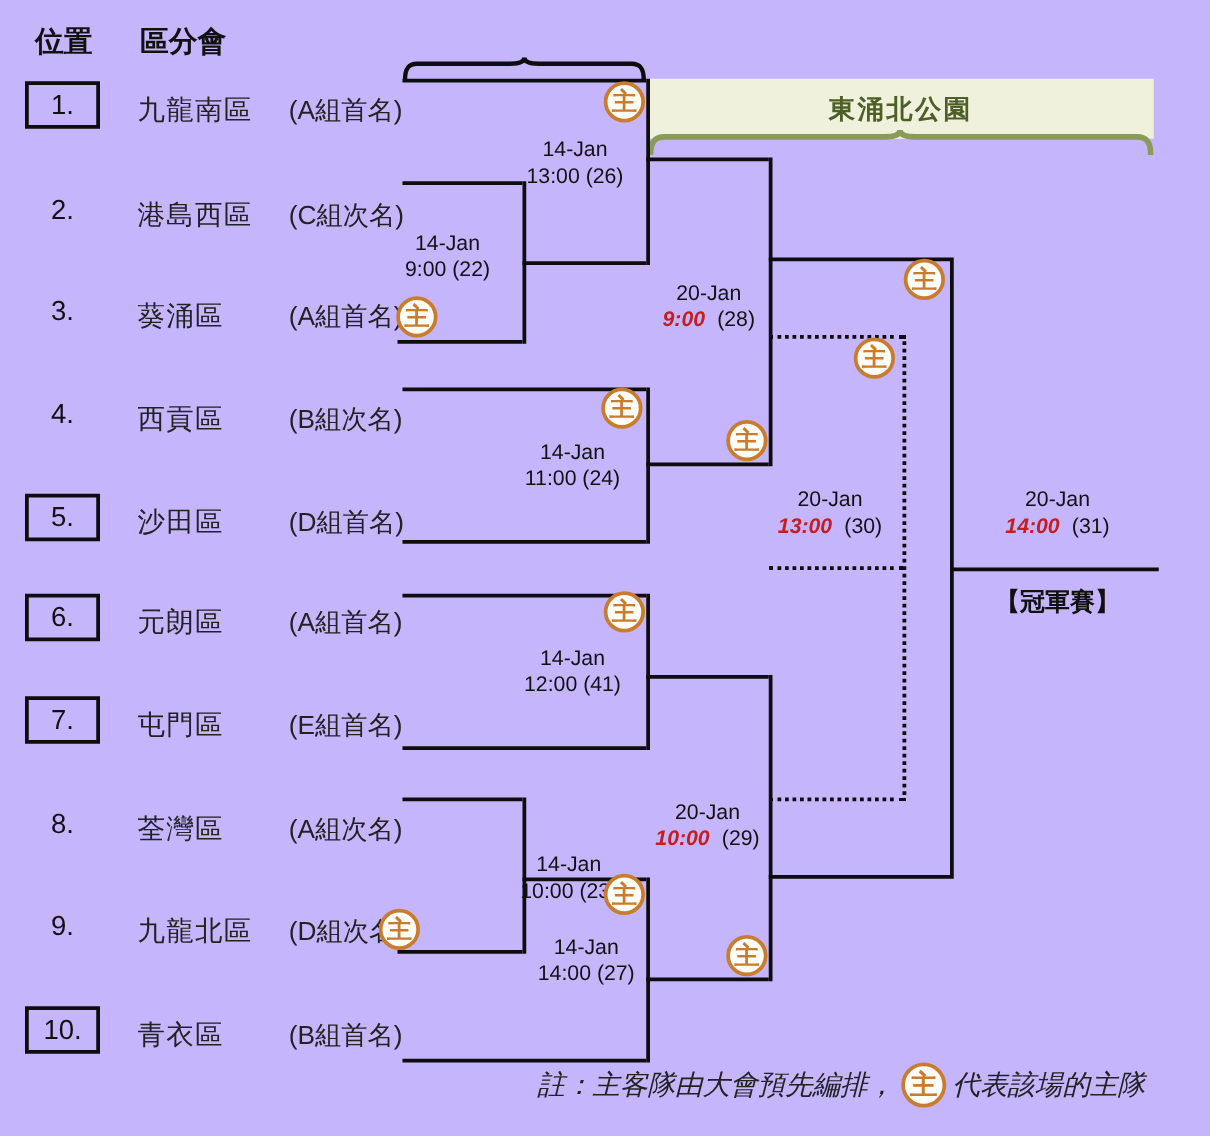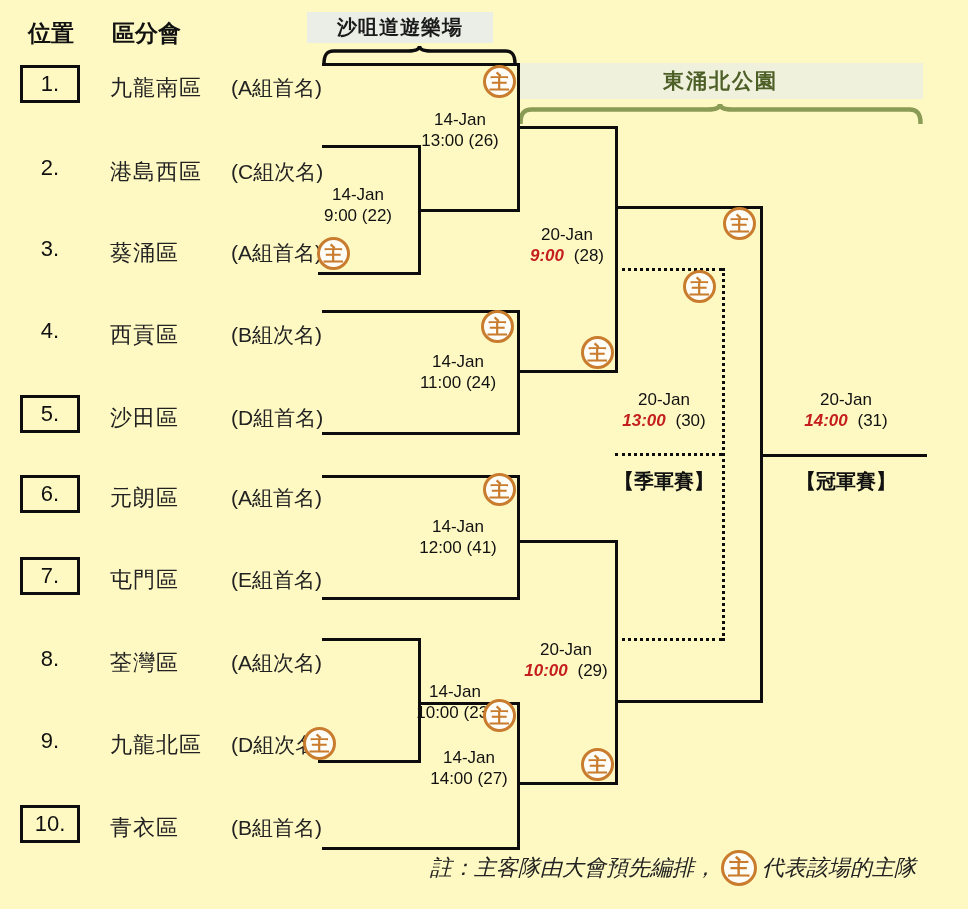--- a/index.html
+++ b/index.html
@@ -1,17 +1,17 @@
 <!DOCTYPE html>
 <html><head>
 <meta charset="utf-8">
 <style>
   html,body{margin:0;padding:0;background:#ffffff;}
   #stage{
-    position:relative;width:968px;height:909px;background:#fef9c3;
+    position:relative;width:968px;height:909px;background:#c4b5fd;
     font-family:"Liberation Sans","DejaVu Sans",sans-serif;color:#111;
     overflow:hidden;
   }
   .abs{position:absolute;}
   
   .hl{position:absolute;height:3px;background:#0d0d0d;}
   .vl{position:absolute;width:3px;background:#0d0d0d;}
   .dh{position:absolute;height:0;border-top:3px dotted #0d0d0d;}
   .dv{position:absolute;width:0;border-left:3px dotted #0d0d0d;}
   
@@ -25,21 +25,21 @@
   .num-cell.boxed{border:3px solid #0d0d0d;}
   .tname{position:absolute;left:110px;font-size:22px;color:#222;letter-spacing:1px;}
   .tseed{position:absolute;left:231px;font-size:21px;color:#222;}
   
   .venue1{
     position:absolute;left:307px;top:12px;width:186px;height:31px;background:#ebeee6;
     display:flex;align-items:center;justify-content:center;
     font-size:20px;font-weight:bold;color:#1a1a1a;letter-spacing:1px;
   }
   .venue2{
-    position:absolute;left:518px;top:63px;width:405px;height:36px;background:#eff1dd;
+    position:absolute;left:518px;top:63px;width:405px;height:48px;background:#eff1dd;
     display:flex;align-items:center;justify-content:center;
     font-size:21px;font-weight:bold;color:#4d5f26;letter-spacing:2px;
   }
   
   .mblock{position:absolute;width:120px;text-align:center;font-size:17px;line-height:21px;color:#111;white-space:nowrap;}
   .time.red{color:#c41e1e;font-weight:bold;font-style:italic;margin-right:5px;}
   
   .hicon{
     position:absolute;width:33px;height:33px;box-sizing:border-box;
     border:3px solid #c97c2d;border-radius:50%;background:#fffdf8;
@@ -61,21 +61,20 @@
   }
 </style>
 </head>
 <body>
 
 <div id="stage">
 
   <div class="colhead" style="left:28px">位置</div>
   <div class="colhead" style="left:112px">區分會</div>
 
-  <div class="venue1">沙咀道遊樂場</div>
   <div class="venue2">東涌北公園</div>
 
   <svg class="abs" style="left:322px;top:45px" width="195" height="20">
     <path d="M 2 19 C 2 9 5.5 6 11.5 6 L 86 6 Q 97.5 6 97.5 1 Q 97.5 6 109 6 L 183.5 6 C 189.5 6 193 9 193 19" fill="none" stroke="#0d0d0d" stroke-width="3.5" stroke-linecap="round"></path>
   </svg>
   <svg class="abs" style="left:518px;top:103px" width="405" height="21">
     <path d="M 2.5 20 C 2.5 10 6.5 6.5 13.5 6.5 L 190 6.5 Q 202 6.5 202 1 Q 202 6.5 214 6.5 L 391.5 6.5 C 398.5 6.5 402.5 10 402.5 20" fill="none" stroke="#8a9b55" stroke-width="4.5" stroke-linecap="round"></path>
   </svg>
 
   <div class="num-cell boxed" style="top:65px">
@@ -206,21 +205,20 @@
   </div>
   <div class="mblock" style="left:604px;top:389px">
     <div>20-Jan</div>
     <div><span class="time red">13:00</span> <span>(30)</span></div>
   </div>
   <div class="mblock" style="left:786px;top:389px">
     <div>20-Jan</div>
     <div><span class="time red">14:00</span> <span>(31)</span></div>
   </div>
 
-  <div class="round-label" style="left:584px;top:468px">【季軍賽】</div>
   <div class="round-label" style="left:766px;top:468px">【冠軍賽】</div>
 
   <div class="hicon" style="left:483px;top:65px">
       <span>主</span>
     </div>
   <div class="hicon" style="left:317px;top:237px">
       <span>主</span>
     </div>
   <div class="hicon" style="left:481px;top:310px">
       <span>主</span>

